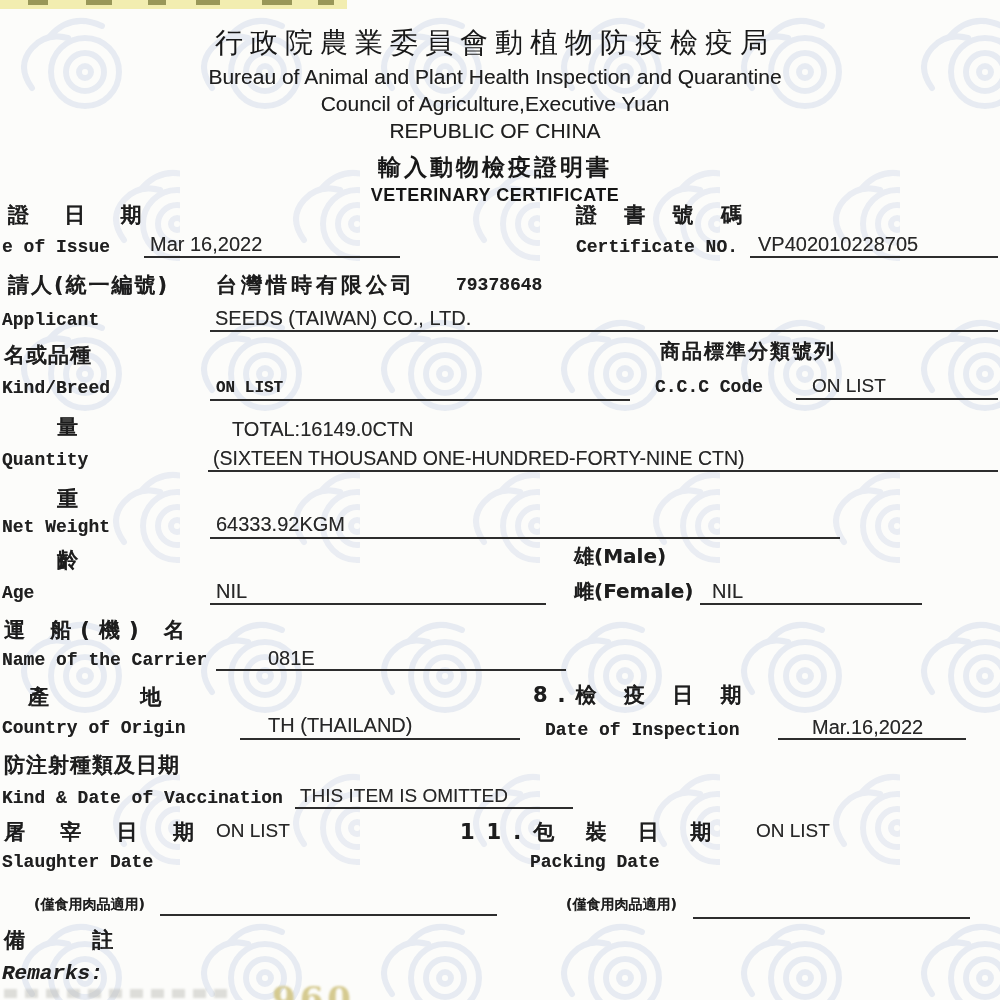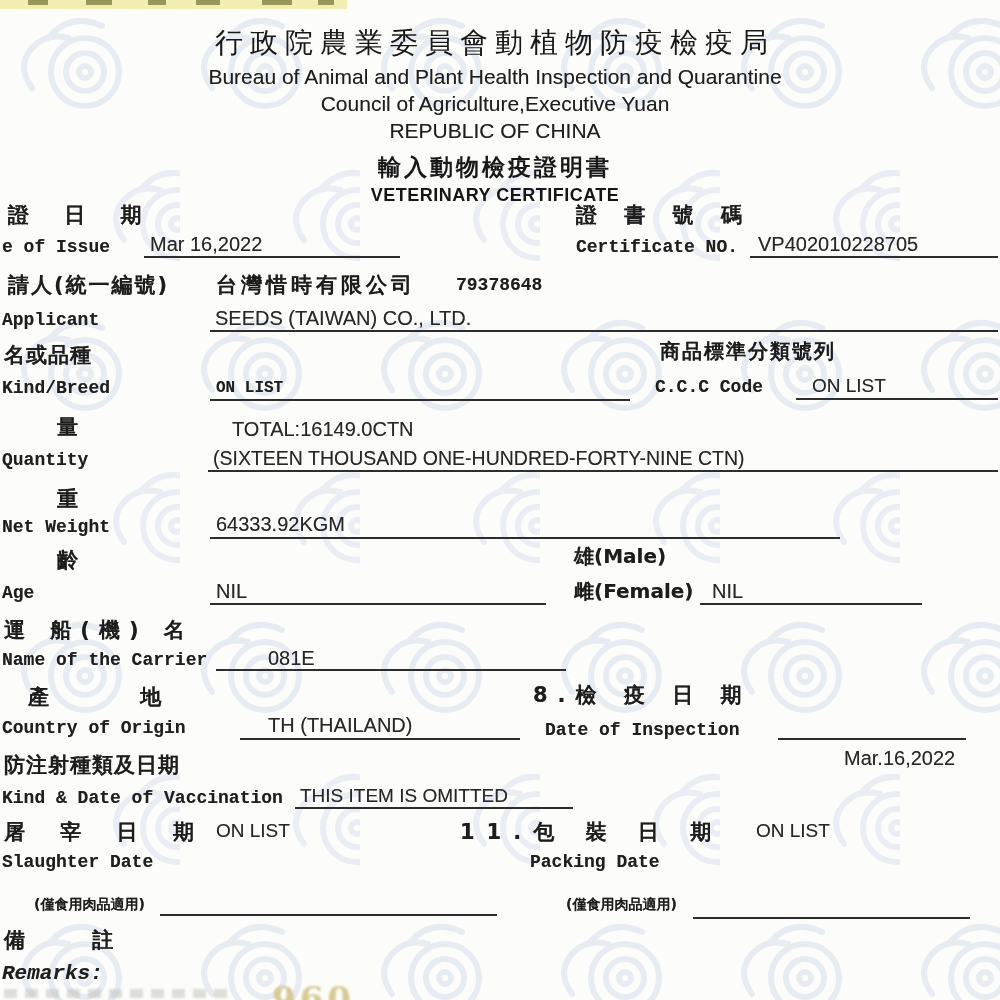--- a/index.html
+++ b/index.html
@@ -136,21 +136,21 @@
   <div class="abs mono" style="left:2px;top:650px;">Name of the Carrier</div>
   <div class="abs sans" style="left:268px;top:647px;">081E</div>
   <div class="uline" style="left:216px;top:669px;width:350px;"></div>
 
   <div class="abs zh" style="left:28px;top:685px;letter-spacing:42px;">產 地</div>
   <div class="abs zh" style="left:533px;top:683px;letter-spacing:10px;">8.檢 疫 日 期</div>
   <div class="abs mono" style="left:2px;top:718px;">Country of Origin</div>
   <div class="abs sans" style="left:268px;top:714px;">TH (THAILAND)</div>
   <div class="uline" style="left:240px;top:738px;width:280px;"></div>
   <div class="abs mono" style="left:545px;top:720px;">Date of Inspection</div>
-  <div class="abs sans" style="left:844px;top:716px;margin-top:31px;">Mar.16,2022</div>
+  <div class="abs sans" style="left:812px;top:716px;">Mar.16,2022</div>
   <div class="uline" style="left:778px;top:738px;width:188px;"></div>
 
   <div class="abs mono" style="left:2px;top:788px;">Kind &amp; Date of Vaccination</div>
   <div class="abs zh" style="left:4px;top:753px;letter-spacing:1px;">防注射種類及日期</div>
   <div class="abs sans" style="left:300px;top:785px;font-size:19px;">THIS ITEM IS OMITTED</div>
   <div class="uline" style="left:295px;top:807px;width:278px;"></div>
 
   <div class="abs zh" style="left:4px;top:820px;letter-spacing:14px;">屠 宰 日 期</div>
   <div class="abs sans" style="left:216px;top:820px;font-size:19px;">ON LIST</div>
   <div class="abs zh" style="left:460px;top:820px;letter-spacing:12px;">11.包 裝 日 期</div>

